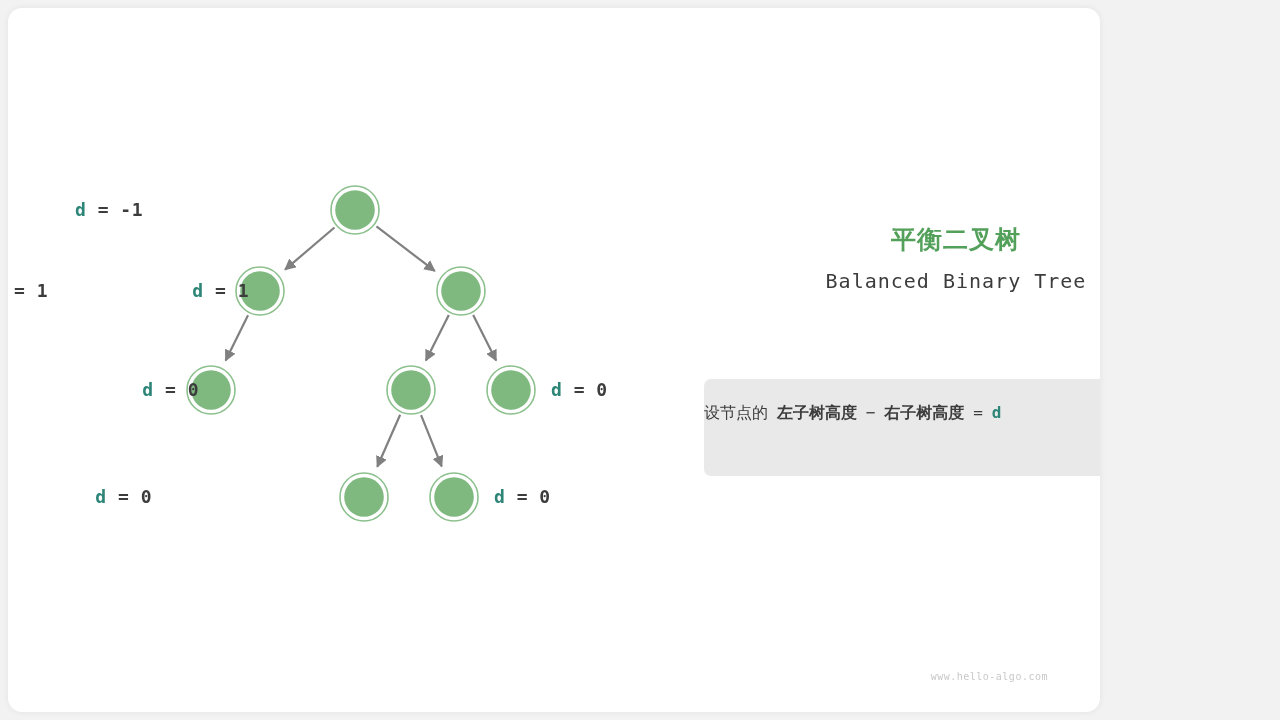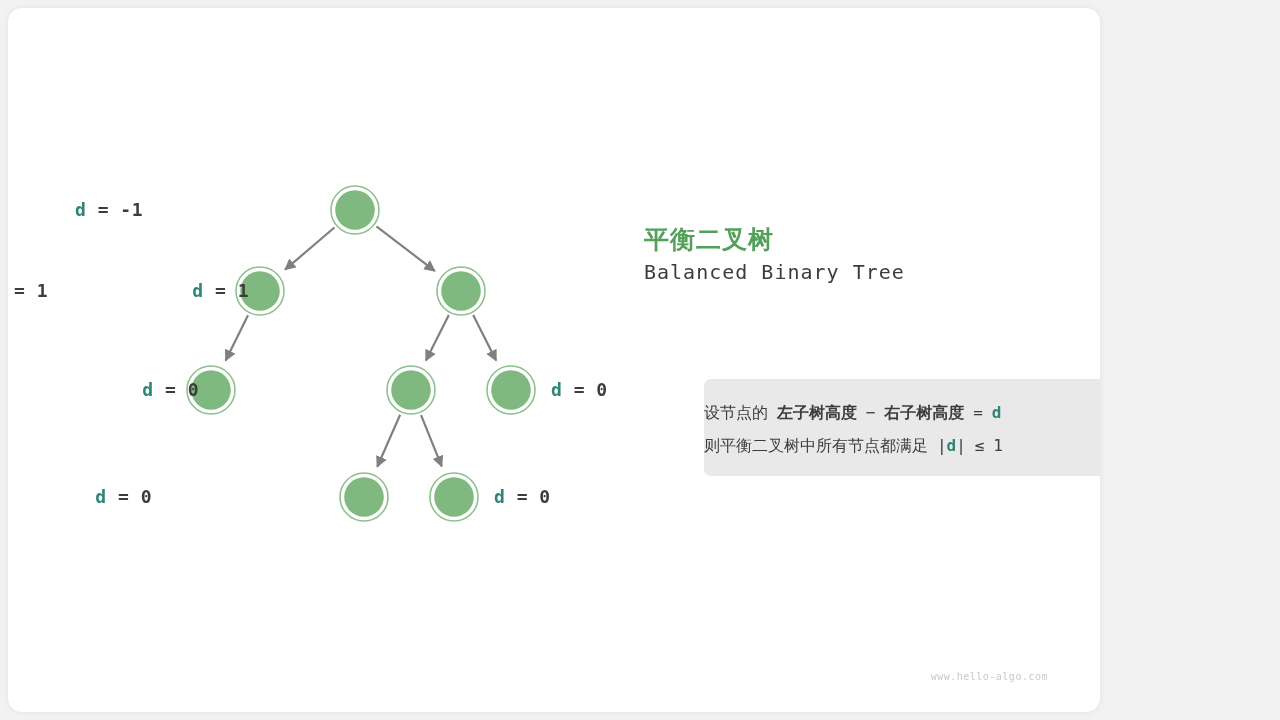--- a/index.html
+++ b/index.html
@@ -48,38 +48,38 @@
   .node-label .lbl-d {
     color: #2d8577;
   }
   .node-label .lbl-rest {
     color: #3c3c3c;
   }
 
   
   .panel {
     position: absolute;
-    left: 636px;
+    left: 660px;
     top: 215px;
     width: 576px;
-    text-align: left;
+    text-align: center;
   }
   .panel-title {
     font-family: "Liberation Sans", sans-serif;
     font-size: 25px;
     font-weight: bold;
     color: #53a05a;
     letter-spacing: 1px;
     margin: 0;
   }
   .panel-subtitle {
     font-family: "DejaVu Sans Mono", "Liberation Mono", monospace;
     font-size: 20px;
     color: #3c3c3c;
-    margin-top: 4px;
+    margin-top: 13px;
     letter-spacing: 1px;
   }
 
   .info-box {
     position: absolute;
     left: 696px;
     top: 371px;
     width: 508px;
     height: 97px;
     background: #e9e9e9;
@@ -193,23 +193,17 @@
 
     <div class="info-box">
       <div class="info-line">
         <span>设节点的</span>&nbsp;
         <span class="strong">左子树高度</span>&nbsp;
         <span class="mono">−</span>&nbsp;
         <span class="strong">右子树高度</span>&nbsp;
         <span class="mono">=</span>&nbsp;
         <span class="teal">d</span>
       </div>
-      <div class="info-line">
-        <span>则平衡二叉树中所有节点都满足</span>&nbsp;
-        <span class="mono">|</span><span class="teal">d</span><span class="mono">|</span>&nbsp;
-        <span class="mono">≤</span>&nbsp;
-        <span class="mono">1</span>
-      </div>
     </div>
 
     <div class="watermark">www.hello-algo.com</div>
   </div>
 </div>
 
 </body></html>

